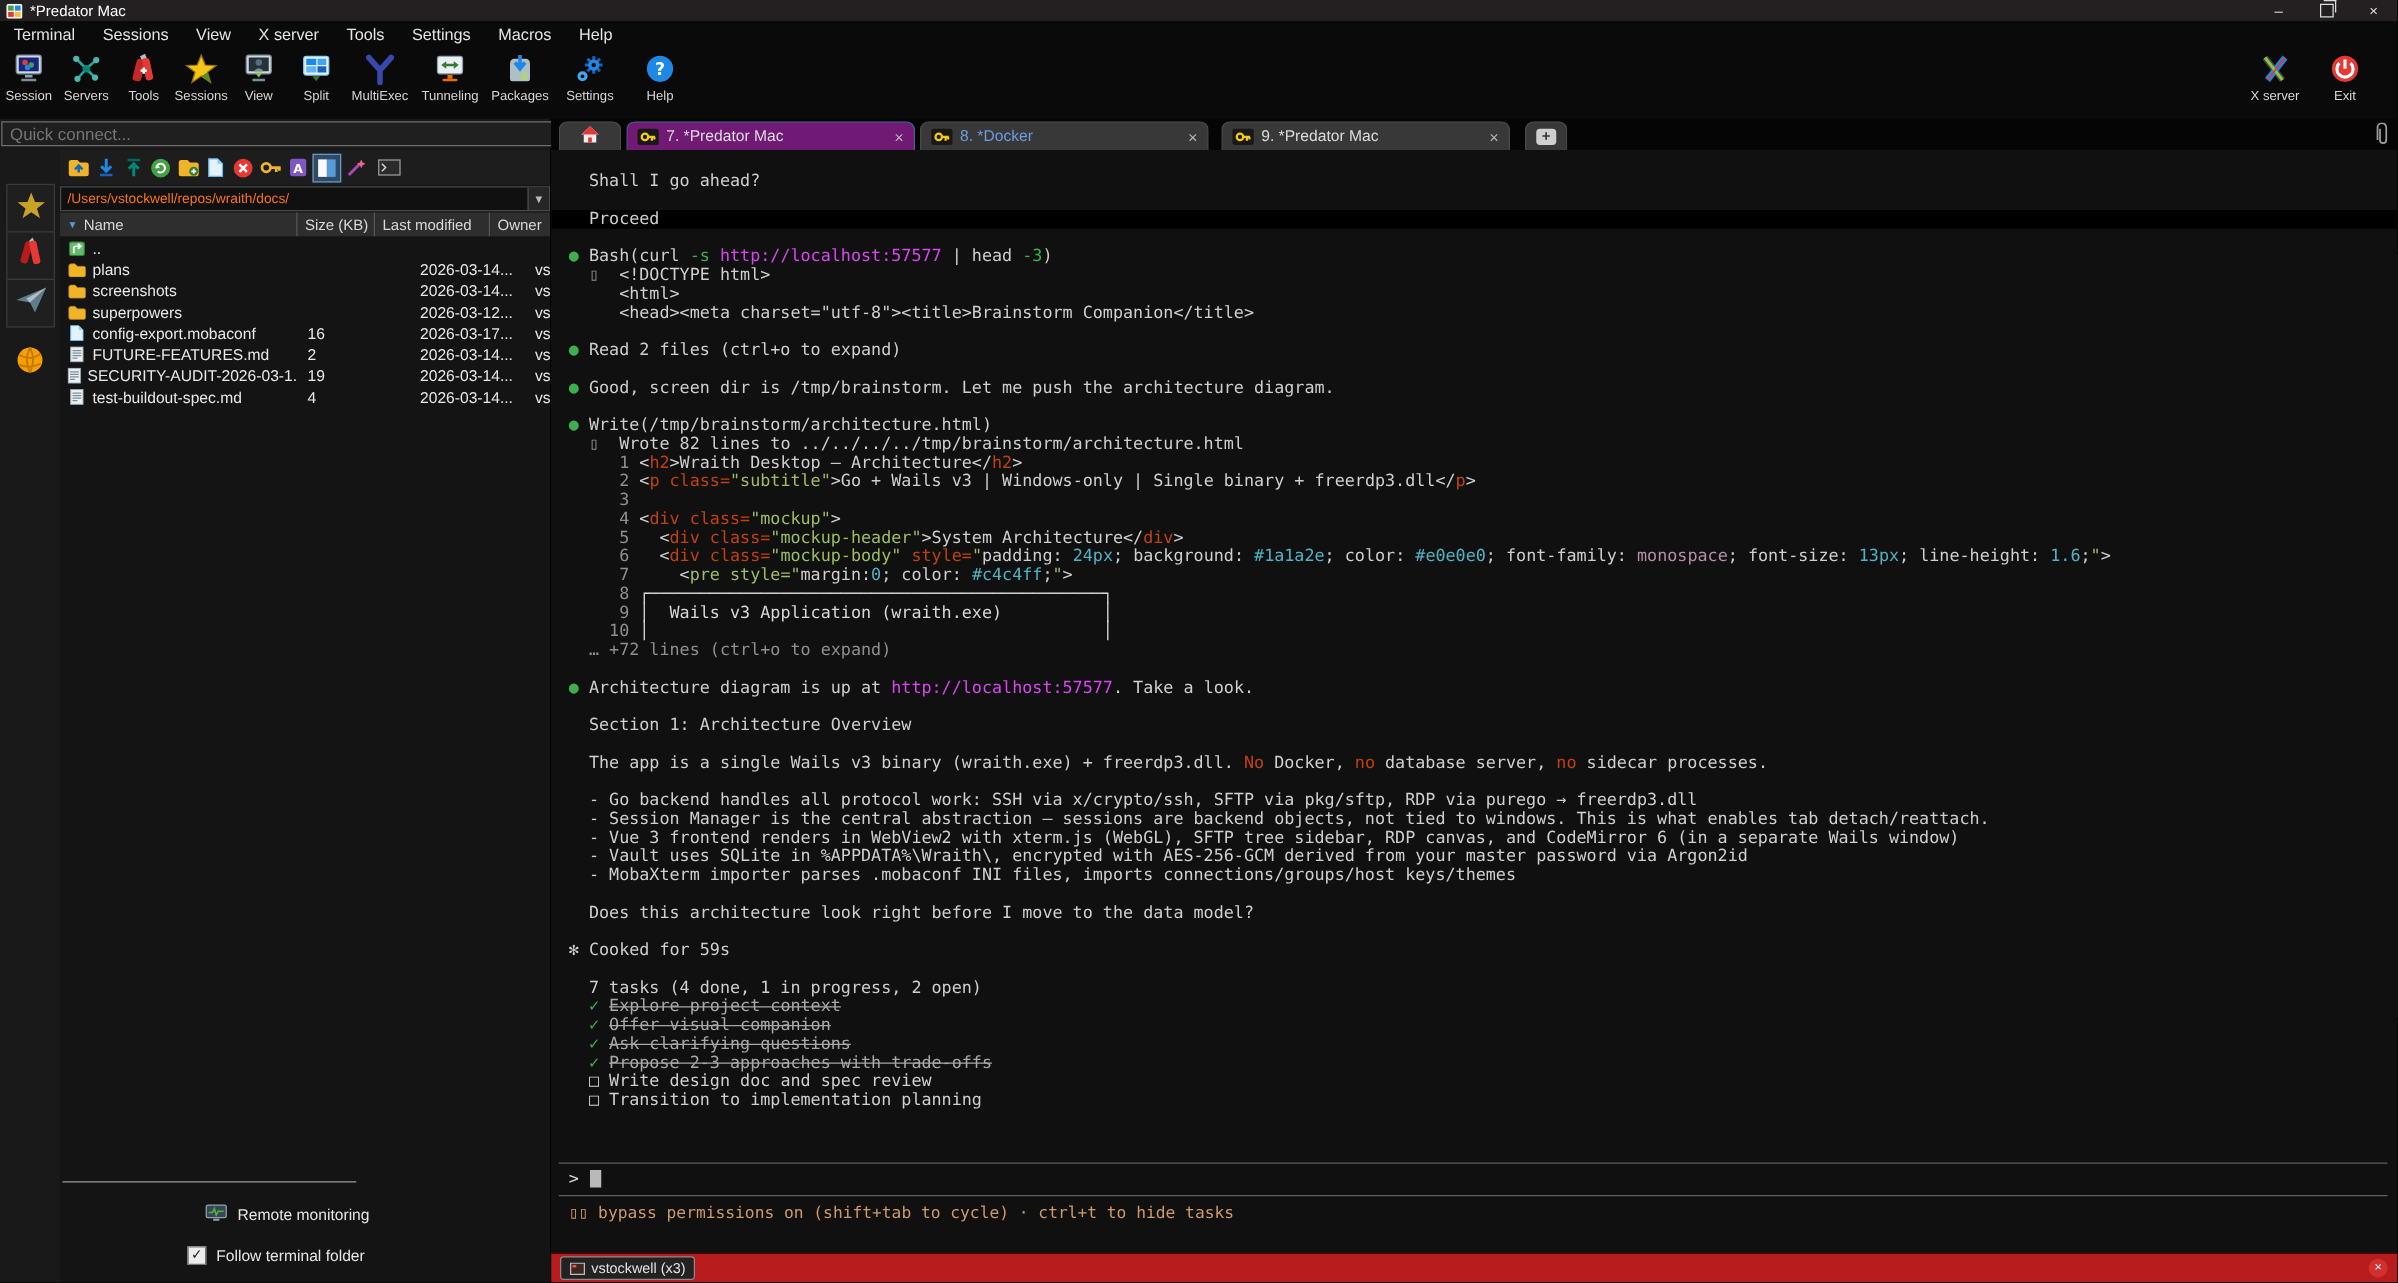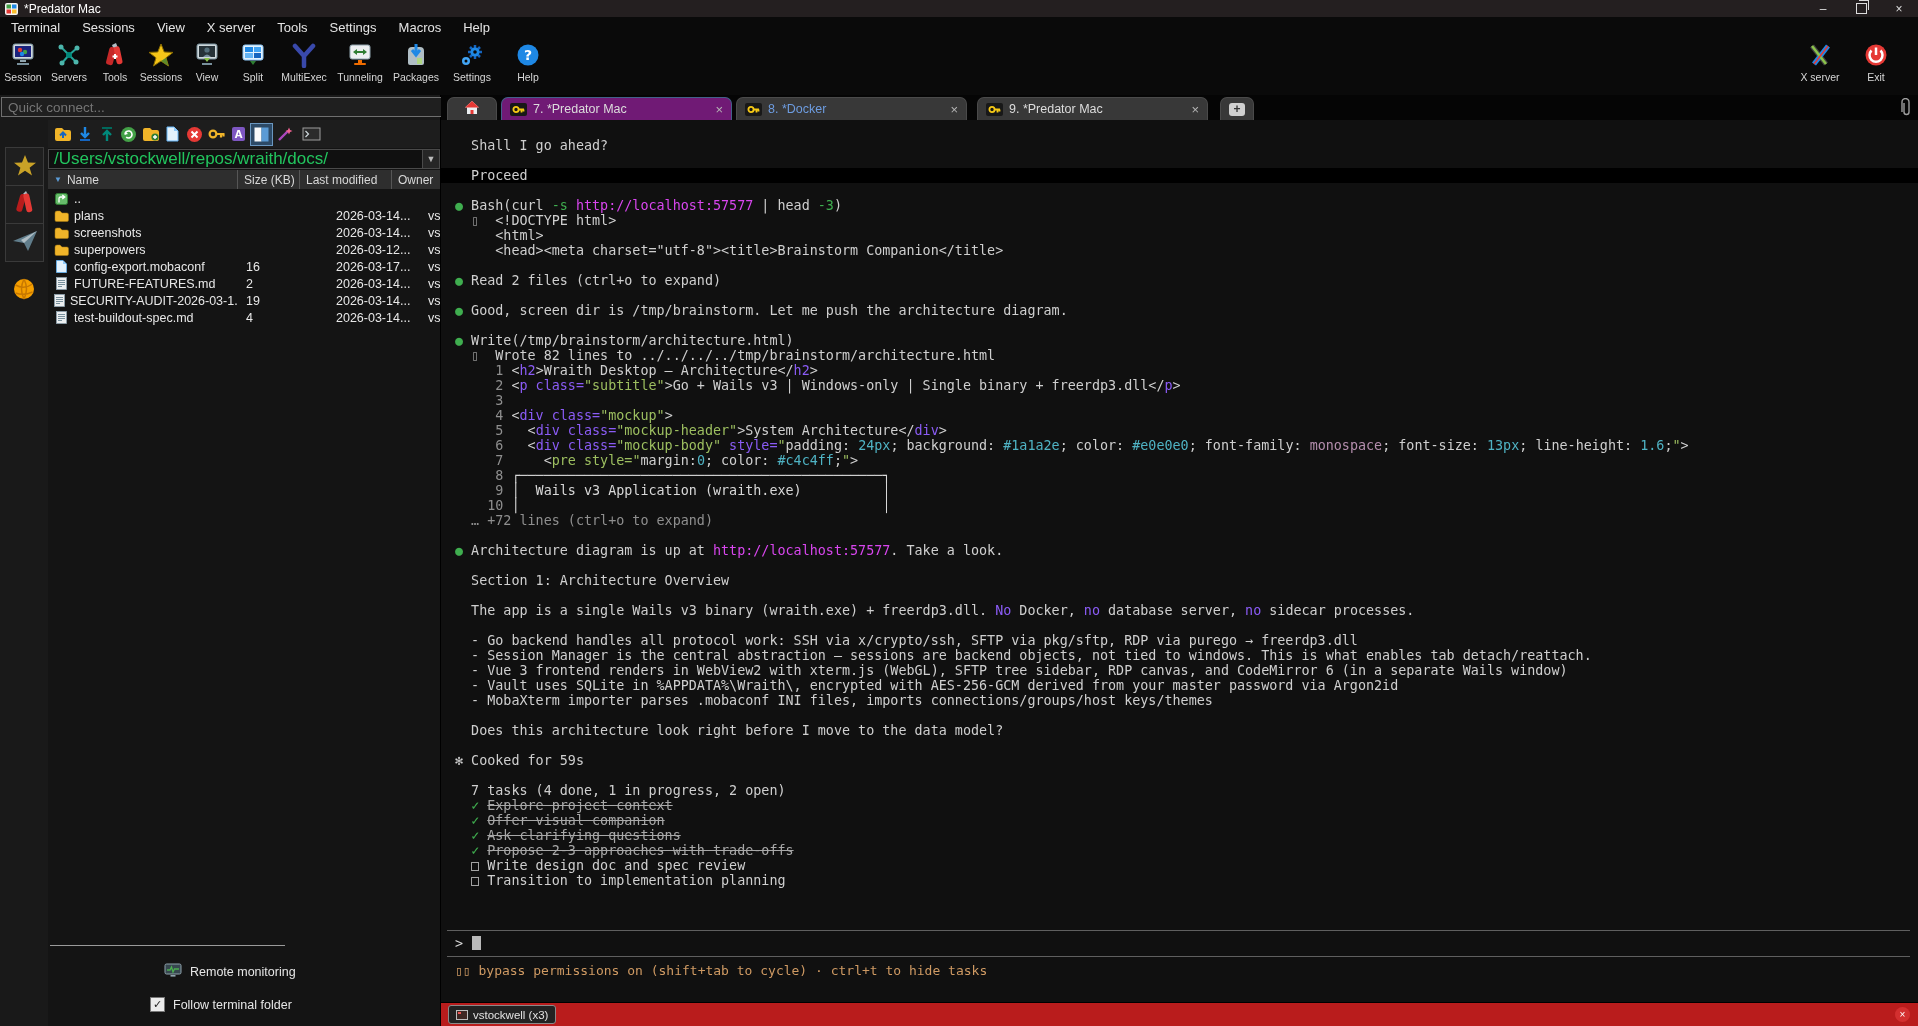--- a/index.html
+++ b/index.html
@@ -37,21 +37,21 @@
   .strip-cell{position:absolute;left:5px;width:37px;height:37px;display:flex;align-items:center;
       justify-content:center;}
   .strip-cell.boxed{border:1px solid #3a3a3a;background:#1f1f1f;}
   .file-panel{position:absolute;left:48px;top:25px;right:0;bottom:0;background:#141414;}
   .file-toolbar{position:absolute;left:0;top:0;right:0;height:28px;background:#1d1d1d;
       display:flex;align-items:center;padding-left:4px;}
   .ft-ic{width:21px;height:21px;display:flex;align-items:center;justify-content:center;margin-right:1px;}
   .ft-ic.sel{background:#2d4a66;border:1px solid #6a97c0;}
   .path-bar{position:absolute;left:0;top:29px;right:0;height:20px;background:#101010;
       border:1px solid #4a4a4a;box-sizing:border-box;display:flex;align-items:center;}
-  .path-text{flex:1;font-size:17px;color:#22c55e;padding-left:5px;white-space:nowrap;overflow:hidden;}
+  .path-text{flex:1;font-size:11px;color:#f97316;padding-left:5px;white-space:nowrap;overflow:hidden;}
   .path-drop{width:16px;height:100%;display:flex;align-items:center;justify-content:center;
       color:#bbb;font-size:9px;background:#262626;border-left:1px solid #4a4a4a;}
   .table-header{position:absolute;left:0;top:50px;right:0;height:19px;background:#2e2e2e;
       display:flex;font-size:12px;color:#d8d8d8;align-items:center;}
   .th{height:100%;display:flex;align-items:center;padding-left:6px;box-sizing:border-box;
       border-right:1px solid #565656;overflow:hidden;white-space:nowrap;}
   .th.c0{width:190px;} .th.c1{width:62px;} .th.c2{width:92px;} .th.c3{flex:1;border-right:none;}
   .sort-ic{color:#5b9bd5;font-size:8px;margin-right:5px;}
   .file-rows{position:absolute;left:0;top:70px;right:0;font-size:12.5px;color:#e8e8e8;}
   .frow{display:flex;height:17px;align-items:center;white-space:nowrap;}
@@ -81,21 +81,21 @@
   .tab .tclose{color:#b5b5b5;font-size:13px;margin-left:6px;}
   .tab.plus{width:34px;justify-content:center;margin-left:12px;color:#2a2a2a;}
   .plus-chip{width:20px;height:13px;background:#cfcfcf;border-radius:3px;display:flex;align-items:center;
        justify-content:center;color:#333;font-weight:bold;font-size:12px;line-height:1;}
   .clip{position:absolute;right:6px;top:3px;}
   
   .term-content{position:absolute;left:0;top:25px;right:0;height:800px;padding:18px 8px 0 14px;
       font-family:"DejaVu Sans Mono","DejaVu Sans",monospace;font-size:13.4px;overflow:hidden;}
   .tl{height:15px;line-height:15px;white-space:pre;}
   .tl.inv{background:#000;margin-left:-14px;padding-left:14px;margin-right:-8px;}
-  .sg-f{color:#cfcfcf}.sg-d{color:#8f8f8f}.sg-g{color:#3fae4f}.sg-r{color:#8b5cf6}
+  .sg-f{color:#cfcfcf}.sg-d{color:#8f8f8f}.sg-g{color:#3fae4f}.sg-r{color:#c2410c}
   .sg-s{color:#9dbf60}.sg-c{color:#4fb3c4}.sg-p{color:#b48ead}
   .sg-u{color:#d946ef;}
   .sg-k{color:#a8a8a8;text-decoration:line-through}
   .sg-q{color:#cf6670}.sg-b{color:#d8d8d8}
   .input-line-top{position:absolute;left:6px;right:8px;top:835px;border-top:1px solid #5f5f5f;}
   .prompt-row{position:absolute;left:14px;top:840px;height:16px;display:flex;align-items:center;
       font-family:"DejaVu Sans Mono",monospace;font-size:13.4px;color:#d8d8d8;}
   .cursor-block{display:inline-block;width:9px;height:14px;background:#b9b9b9;margin-left:9px;}
   .input-line-bottom{position:absolute;left:6px;right:8px;top:861px;border-top:1px solid #5f5f5f;}
   .hint-row{position:absolute;left:14px;top:868px;font-family:"DejaVu Sans Mono","DejaVu Sans",monospace;

